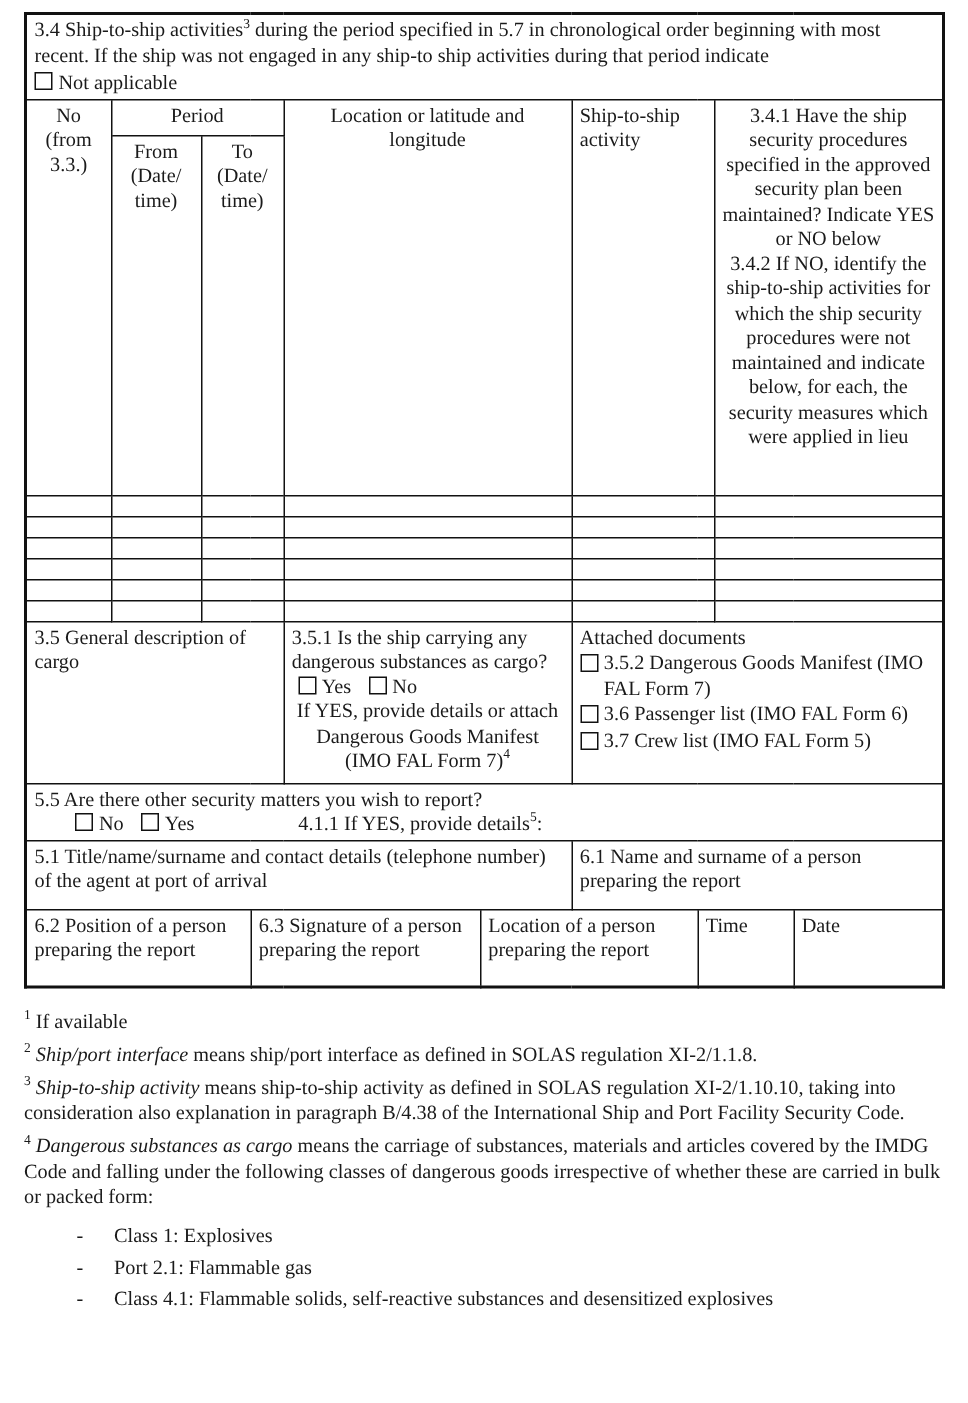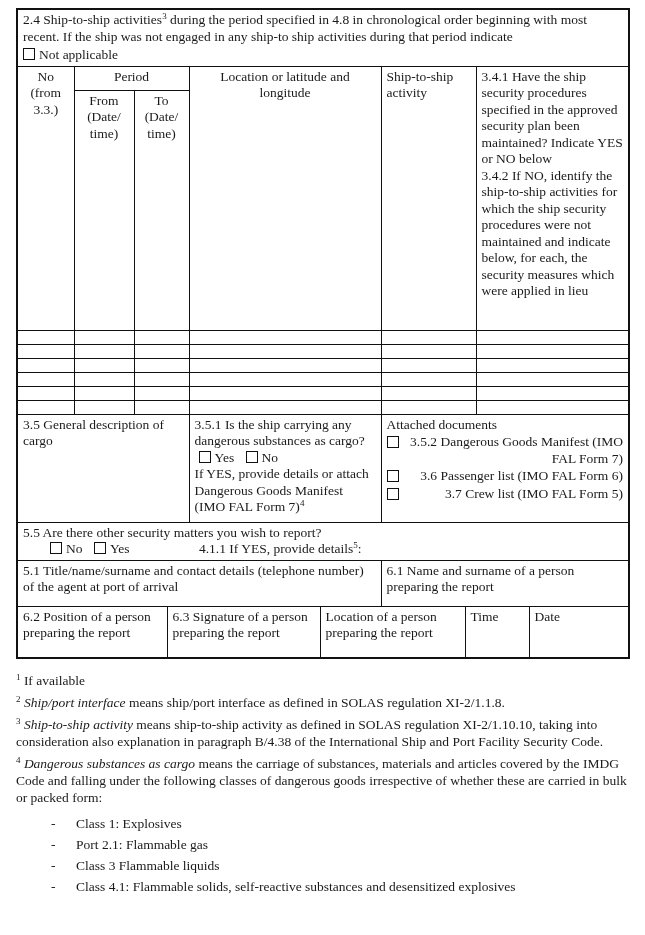--- a/index.html
+++ b/index.html
@@ -40,24 +40,24 @@
     display:inline-block;
     width:10px;height:10px;
     border:1px solid #111;
     background:#fff;
     vertical-align:-1px;
     margin-right:4px;
   }
   .cb-line{margin-top:2px;}
   .q-gap{display:inline-block;width:66px;}
   .indent{padding-left:27px;}
-  .attached-item{display:flex;margin-top:1px;text-align:right;}
+  .attached-item{display:flex;margin-top:1px;}
   .attached-item .cb{flex:0 0 auto;margin-top:2px;}
   .attached-item .txt{flex:1 1 auto;}
-  .blockpara{display:block;}
+  .blockpara{display:block;text-align:center;}
   .footnotes{
     position:absolute;left:16px;top:672px;width:616px;
     font-size:13.5px;line-height:17px;
   }
   .fn{margin:0 0 5px 0;}
   .fn .term{font-style:italic;}
   .classes{margin-top:7px;}
   .cls{margin-left:35px;line-height:21px;}
   .cls .dash{display:inline-block;width:25px;}
 </style>
@@ -76,22 +76,22 @@
         <col style="width:61px">
         <col style="width:84px">
         <col style="width:11px">
       <col style="width:53px">
         <col style="width:100px">
     </colgroup>
 
     <tbody>
         <tr class="r-intro">
       <td colspan="10">
-        <span>2.4 Ship-to-ship activities</span><sup>3</sup>
-        <span>during the period specified in 4.8 in chronological order beginning with most recent. If the ship was not engaged in any ship-to ship activities during that period indicate</span>
+        <span>3.4 Ship-to-ship activities</span><sup>3</sup>
+        <span>during the period specified in 5.7 in chronological order beginning with most recent. If the ship was not engaged in any ship-to ship activities during that period indicate</span>
         <div class="cb-line">
           <span class="cb"></span><span>Not applicable</span>
         </div>
       </td>
     </tr>
 
     <tr class="r-period">
       <td class="center" rowspan="2">No (from 3.3.)</td>
       <td class="center" colspan="3">Period</td>
       <td class="center" colspan="2" rowspan="2">Location or latitude and longitude</td>
@@ -235,21 +235,18 @@
       <span>means the carriage of substances, materials and articles covered by the IMDG Code and falling under the following classes of dangerous goods irrespective of whether these are carried in bulk or packed form:</span>
     </p>
     <div class="classes">
       <div class="cls">
         <span class="dash">-</span><span>Class 1: Explosives</span>
       </div>
       <div class="cls">
         <span class="dash">-</span><span>Port 2.1: Flammable gas</span>
       </div>
       <div class="cls">
-        <span class="dash">-</span><span>Class 3 Flammable liquids</span>
-      </div>
-      <div class="cls">
         <span class="dash">-</span><span>Class 4.1: Flammable solids, self-reactive substances and desensitized explosives</span>
       </div>
     </div>
   </div>
 
 </div>
 
 </body></html>

